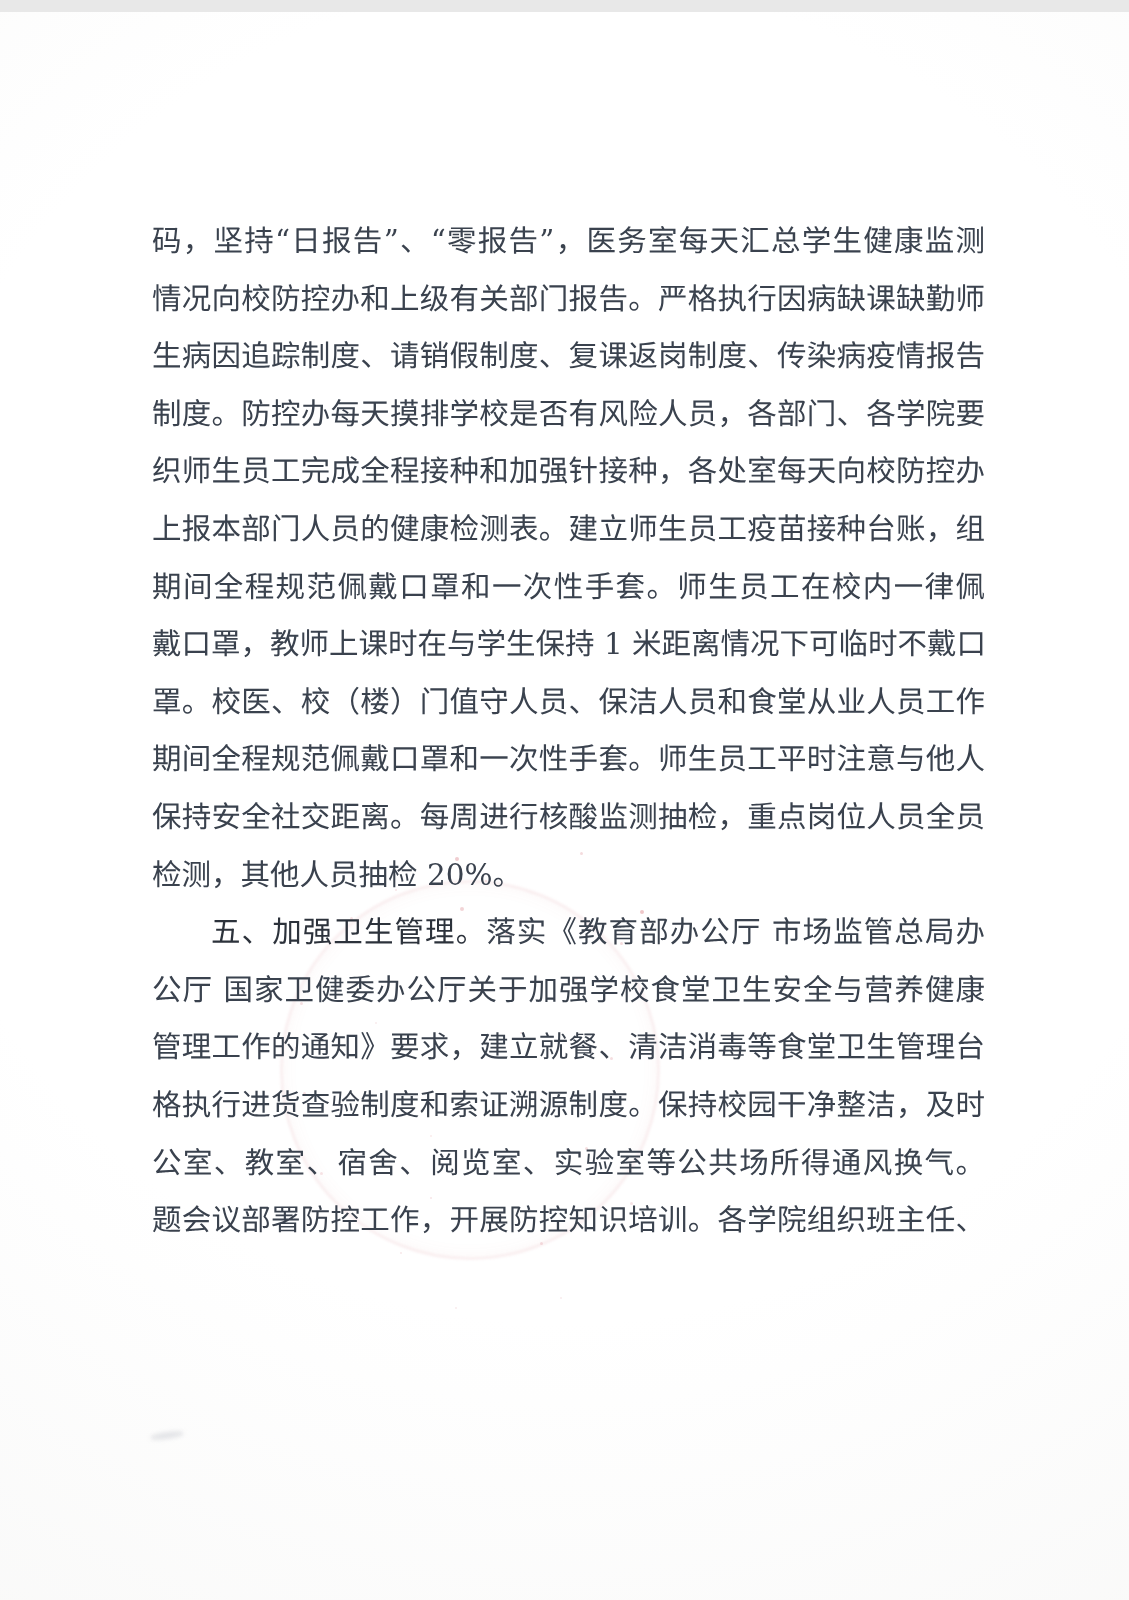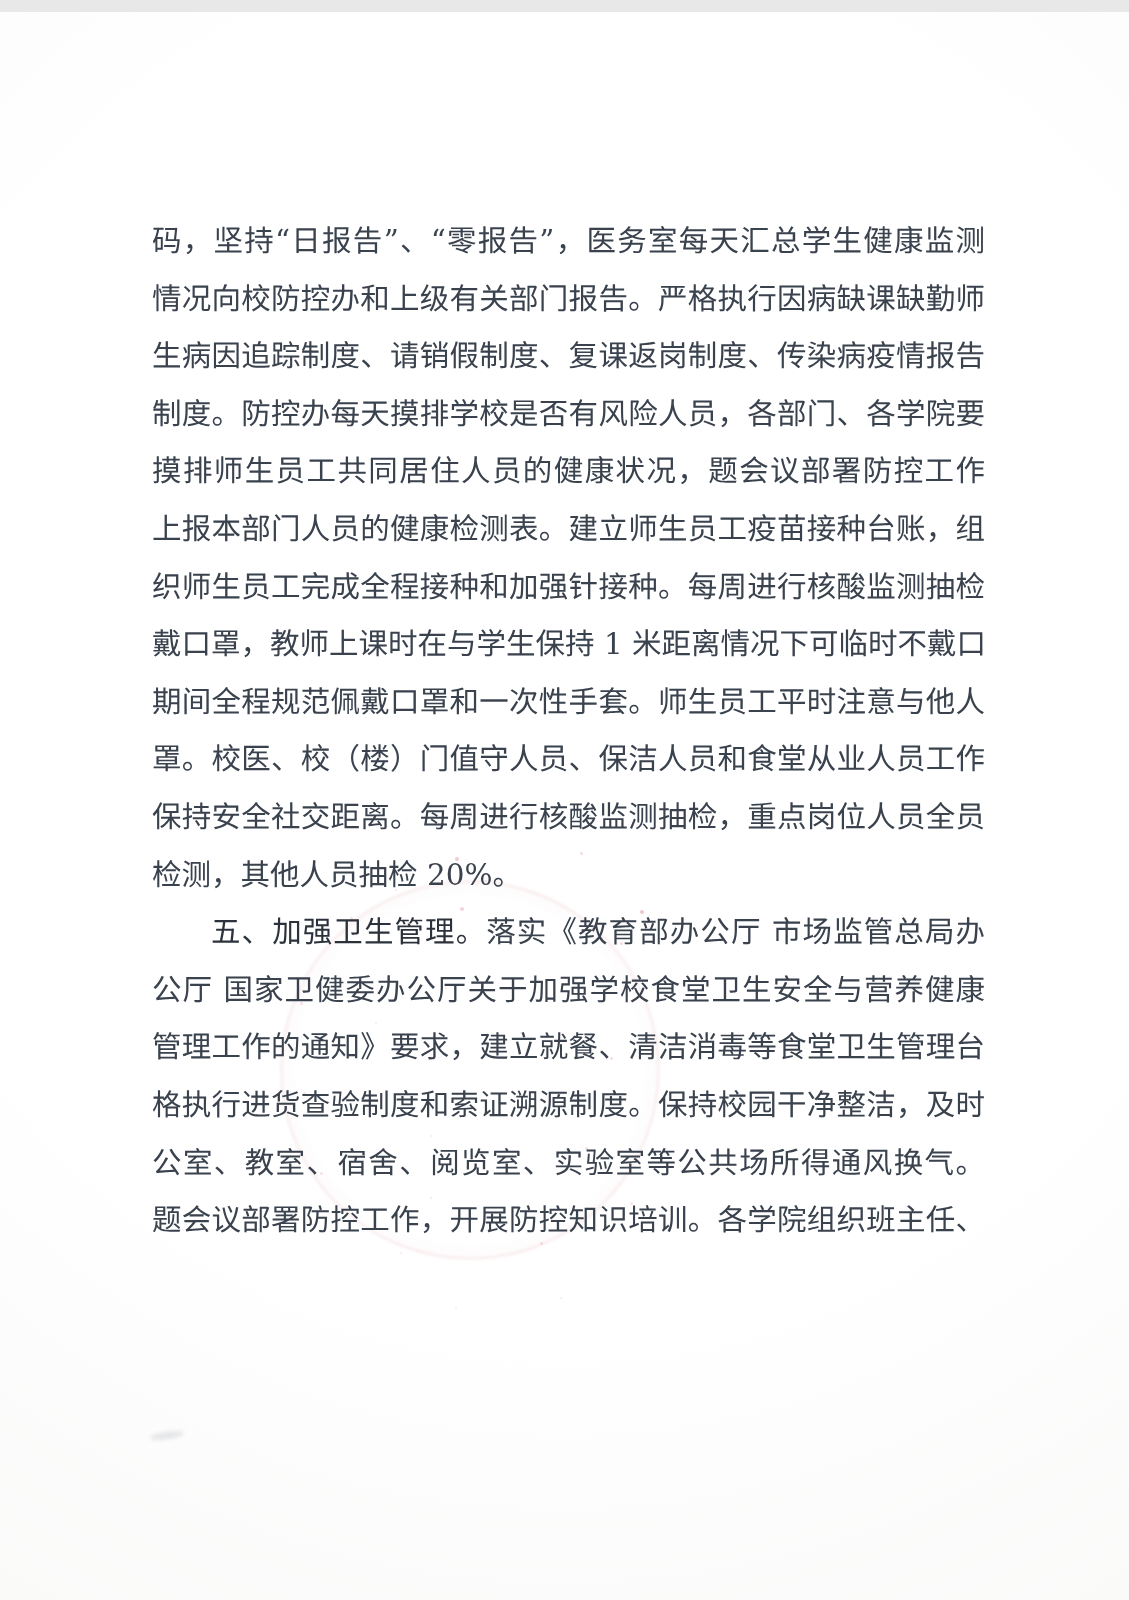--- a/index.html
+++ b/index.html
@@ -127,26 +127,26 @@
       <div class="speck" style="left: 175px; top: 427px; width: 2px; height: 2px; background: rgba(205, 90, 98, 0.12);"></div>
     </div>
 
   <div class="smudge"></div>
 
   <div class="doc" id="doc-lines">
       <div class="line"><span>码，坚持“日报告”、“零报告”，医务室每天汇总学生健康监测</span></div>
       <div class="line"><span>情况向校防控办和上级有关部门报告。严格执行因病缺课缺勤师</span></div>
       <div class="line"><span>生病因追踪制度、请销假制度、复课返岗制度、传染病疫情报告</span></div>
       <div class="line"><span>制度。防控办每天摸排学校是否有风险人员，各部门、各学院要</span></div>
-      <div class="line"><span>摸排师生员工共同居住人员的健康状况，题会议部署防控工作</span></div>
+      <div class="line"><span>织师生员工完成全程接种和加强针接种，各处室每天向校防控办</span></div>
       <div class="line"><span>上报本部门人员的健康检测表。建立师生员工疫苗接种台账，组</span></div>
-      <div class="line"><span>织师生员工完成全程接种和加强针接种。每周进行核酸监测抽检</span></div>
+      <div class="line"><span>期间全程规范佩戴口罩和一次性手套。师生员工在校内一律佩</span></div>
       <div class="line"><span>戴口罩，教师上课时在与学生保持 1 米距离情况下可临时不戴口</span></div>
+      <div class="line"><span>罩。校医、校（楼）门值守人员、保洁人员和食堂从业人员工作</span></div>
       <div class="line"><span>期间全程规范佩戴口罩和一次性手套。师生员工平时注意与他人</span></div>
-      <div class="line"><span>罩。校医、校（楼）门值守人员、保洁人员和食堂从业人员工作</span></div>
       <div class="line"><span>保持安全社交距离。每周进行核酸监测抽检，重点岗位人员全员</span></div>
       <div class="line short"><span>检测，其他人员抽检 20%。</span></div>
       <div class="line indent"><span class="lead">五、加强卫生管理。</span><span>落实《教育部办公厅 市场监管总局办</span></div>
       <div class="line"><span>公厅 国家卫健委办公厅关于加强学校食堂卫生安全与营养健康</span></div>
       <div class="line"><span>管理工作的通知》要求，建立就餐、清洁消毒等食堂卫生管理台</span></div>
       <div class="line"><span>格执行进货查验制度和索证溯源制度。保持校园干净整洁，及时</span></div>
       <div class="line"><span>公室、教室、宿舍、阅览室、实验室等公共场所得通风换气。</span></div>
       <div class="line"><span>题会议部署防控工作，开展防控知识培训。各学院组织班主任、</span></div>
     </div>
 

